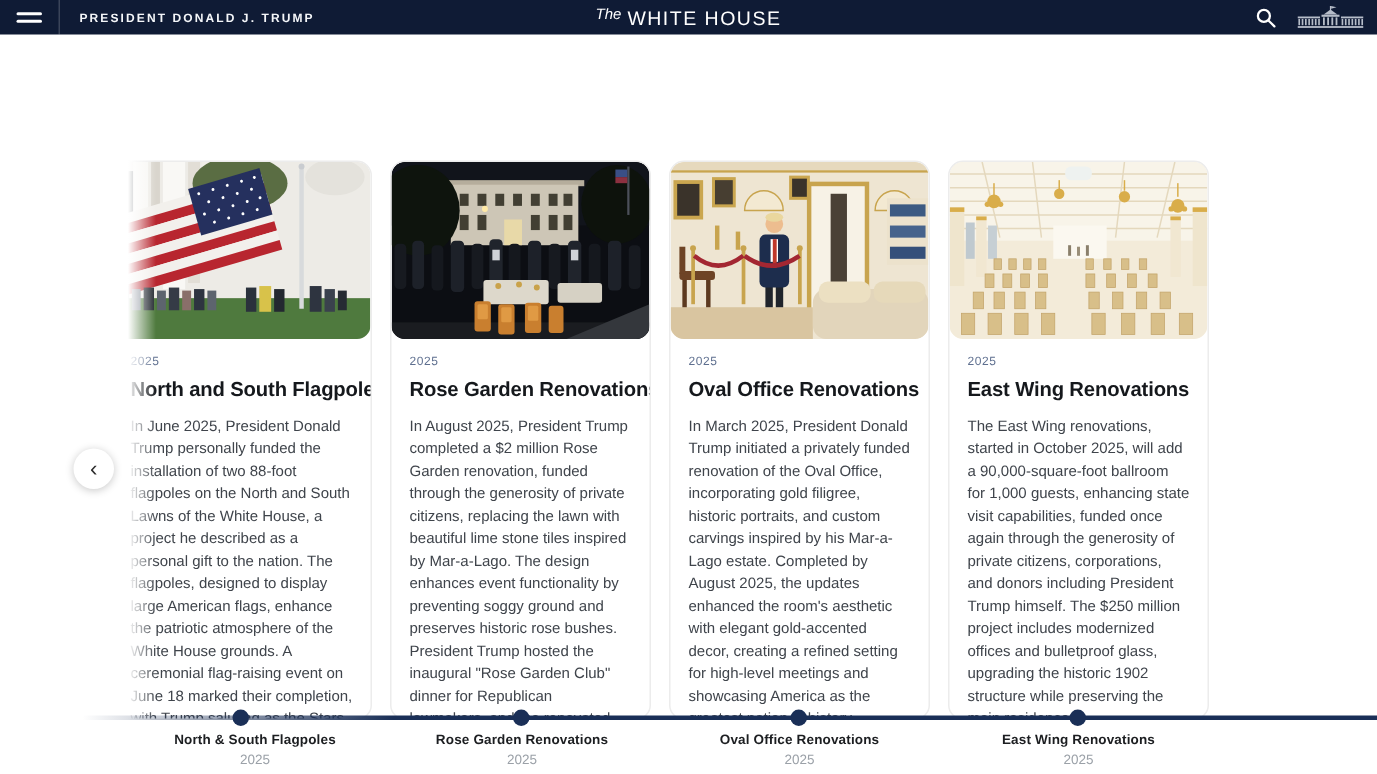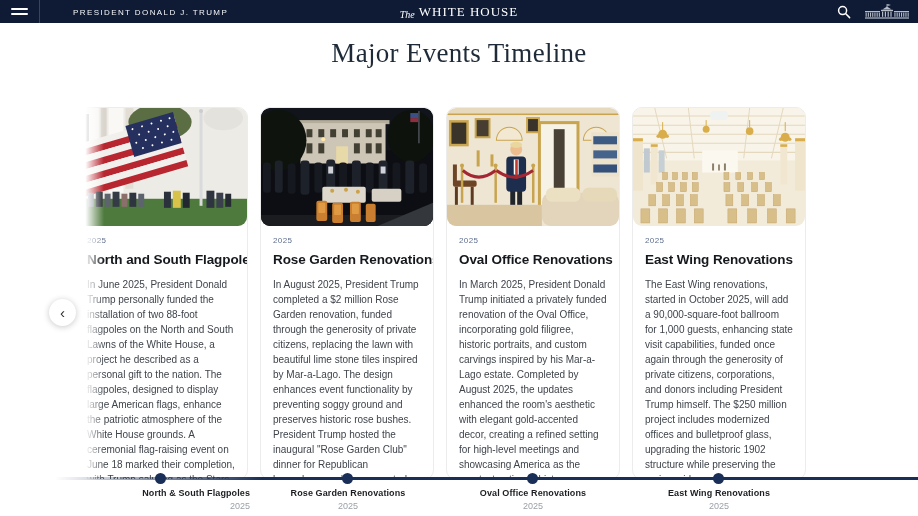--- a/index.html
+++ b/index.html
@@ -6,23 +6,23 @@
   .stage{position:relative;width:918px;height:516px;overflow:hidden;background:#fff;
          font-family:"Liberation Sans",sans-serif;}
 
   
   .topbar{position:absolute;top:0;left:0;width:918px;height:23px;background:#0f1b35;}
   .burger{position:absolute;left:11px;top:50%;transform:translateY(-50%);
           display:flex;flex-direction:column;gap:3px;cursor:pointer;}
   .burger span{display:block;width:17px;height:2.4px;background:#fff;border-radius:1px;}
   .topbar-divider{position:absolute;left:39px;top:0;bottom:0;width:1px;background:rgba(255,255,255,.18);}
   .eyebrow{position:absolute;left:53px;top:50%;transform:translateY(-50%);
-           font-size:8px;font-weight:normal;letter-spacing:1.4px;color:#f4f6f9;white-space:nowrap;margin-left:20px;}
+           font-size:8px;font-weight:bold;letter-spacing:1.4px;color:#f4f6f9;white-space:nowrap;}
   .brand{position:absolute;left:50%;top:50%;transform:translate(-50%,-50%);
-         color:#fff;font-family:Liberation Serif, serif;display:flex;align-items:flex-end;gap:4px;
+         color:#fff;font-family:Liberation Sans, sans-serif;display:flex;align-items:flex-start;gap:4px;
          white-space:nowrap;cursor:pointer;}
   .brand .the{font-style:italic;font-size:10px;}
   .brand .wh{font-size:13px;letter-spacing:1px;}
   .search-btn{position:absolute;right:66px;top:50%;transform:translateY(-50%);width:16px;height:16px;
               display:flex;align-items:center;justify-content:center;cursor:pointer;}
   .bldg{position:absolute;right:9px;top:4px;cursor:pointer;}
 
   
   .page-title{position:absolute;top:38px;left:0;width:918px;text-align:center;margin:0;
               font-family:"Liberation Serif",serif;font-weight:normal;
@@ -104,21 +104,20 @@
         <rect x="33.8" y="8.6" width="1.1" height="4.2"></rect>
           <rect x="36" y="8.6" width="1.1" height="4.2"></rect>
         <rect x="38.2" y="8.6" width="1.1" height="4.2"></rect>
           <rect x="40.4" y="8.6" width="1.1" height="4.2"></rect>
         <rect x="42.6" y="8.6" width="1.1" height="4.2"></rect>
         <rect x="0" y="13.4" width="44" height="1.2"></rect>
       </svg>
     </div>
   </header>
 
-  <h1 class="page-title">Major Events Timeline</h1>
 
   <div class="carousel">
     <div class="strip">
 
       <article class="card">
         <div class="photo">
           <svg viewBox="0 0 174 117" preserveAspectRatio="none">
             <rect width="174" height="117" fill="#e7e4de"></rect>
             <rect width="174" height="92" fill="#edebe6"></rect>
             <rect x="2" y="6" width="12" height="28" fill="#4a4f55"></rect>
@@ -421,21 +420,21 @@
   </button>
 
   <div class="timeline">
     <div class="tl-line"></div>
 
     <div class="tl-dot" style="left:155px;"></div>
     <div class="tl-dot" style="left:342px;"></div>
     <div class="tl-dot" style="left:527px;"></div>
     <div class="tl-dot" style="left:713px;"></div>
 
-    <div class="tl-item" style="left:155px;text-align:right;">
+    <div class="tl-item" style="left:170px;">
       <div class="tl-label">North &amp; South Flagpoles</div>
       <div class="tl-year">2025</div>
     </div>
     <div class="tl-item" style="left:348px;">
       <div class="tl-label">Rose Garden Renovations</div>
       <div class="tl-year">2025</div>
     </div>
     <div class="tl-item" style="left:533px;">
       <div class="tl-label">Oval Office Renovations</div>
       <div class="tl-year">2025</div>

